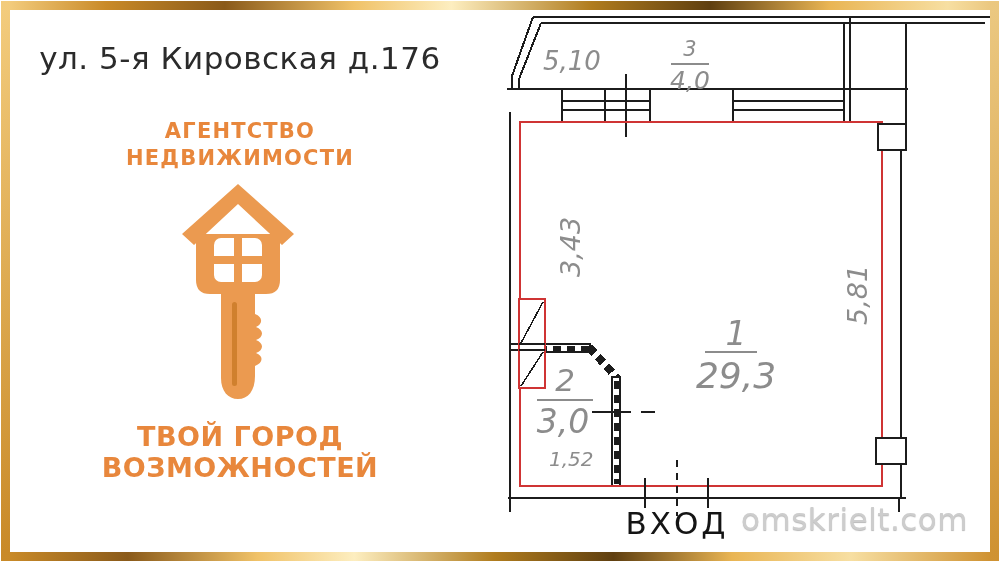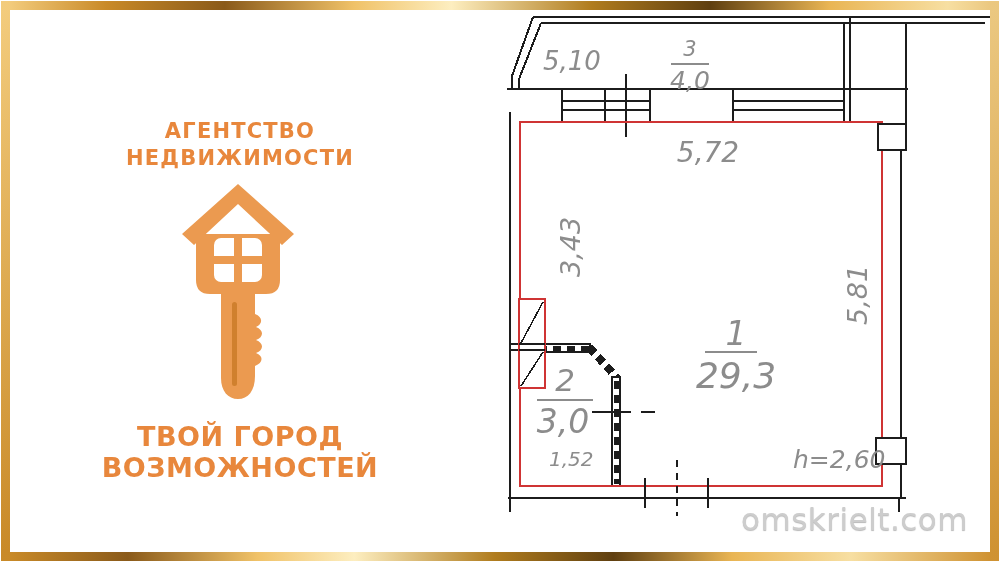--- a/index.html
+++ b/index.html
@@ -27,20 +27,21 @@
             font-size:31px;font-weight:500;letter-spacing:3px;color:#141414;}
   .watermark{position:absolute;left:741px;top:501px;font-size:31px;color:#cdcdcd;
              text-shadow:0 1px 1px #b9b9b9, 0 -1px 0 #ffffff;letter-spacing:.5px;}
   .plan-svg{position:absolute;inset:0;width:1000px;height:562px;}
 </style>
 </head>
 <body>
 
 <div class="canvas">
 
+  <div class="address">ул. 5-я Кировская д.176</div>
   <div class="agency-line ag2">НЕДВИЖИМОСТИ</div>
   <div class="agency-line ag1">АГЕНТСТВО</div>
 
   <svg class="logo" viewBox="0 0 112 220">
     <g fill="#eb9a50">
       <polygon points="56,0 112,50 100,61 56,20 12,61 0,50"></polygon>
       <path d="M14,50 H98 V96 Q98,110 84,110 H28 Q14,110 14,96 Z"></path>
       <path d="M39,106 H73 V130 C81,133 81,140 74,143 C82,146 82,153 74,156 C82,159 82,166 74,169 C82,172 81,179 73,182 L73,192 C73,207 66,215 56,215 C46,215 39,207 39,194 Z"></path>
     </g>
     <rect x="32" y="54" width="48" height="44" rx="7" fill="#ffffff"></rect>
@@ -118,29 +119,28 @@
       <line x1="671" y1="64" x2="709" y2="64"></line>
       <line x1="705" y1="352" x2="757" y2="352"></line>
       <line x1="537" y1="400" x2="593" y2="400"></line>
     </g>
   </svg>
 
   <div class="dim" style="left:543px;top:46px;font-size:26px;">5,10</div>
   <div class="dim ctr" style="left:665px;top:37px;width:50px;font-size:21px;">3</div>
   <div class="dim ctr" style="left:665px;top:66px;width:50px;font-size:25px;">4,0</div>
 
-  <div class="dim ctr" style="left:658px;top:136px;width:100px;font-size:28px;">5,72</div>
   <div class="dim ctr vlabel" style="left:541px;top:217px;width:60px;height:60px;line-height:60px;font-size:27px;">3,43</div>
   <div class="dim ctr vlabel" style="left:828px;top:265px;width:60px;height:60px;line-height:60px;font-size:27px;">5,81</div>
 
   <div class="dim ctr" style="left:686px;top:314px;width:100px;font-size:33px;">1</div>
   <div class="dim ctr" style="left:686px;top:355px;width:100px;font-size:36px;">29,3</div>
 
   <div class="dim ctr" style="left:536px;top:362px;width:58px;font-size:31px;">2</div>
   <div class="dim ctr" style="left:533px;top:402px;width:60px;font-size:33px;">3,0</div>
 
   <div class="dim" style="left:549px;top:447px;font-size:20px;">1,52</div>
-  <div class="dim" style="left:793px;top:445px;font-size:25px;">h=2,60</div>
 
+  <div class="entrance">ВХОД</div>
   <div class="watermark">omskrielt.com</div>
 
   <div class="frame"></div>
 </div>
 
 </body></html>

